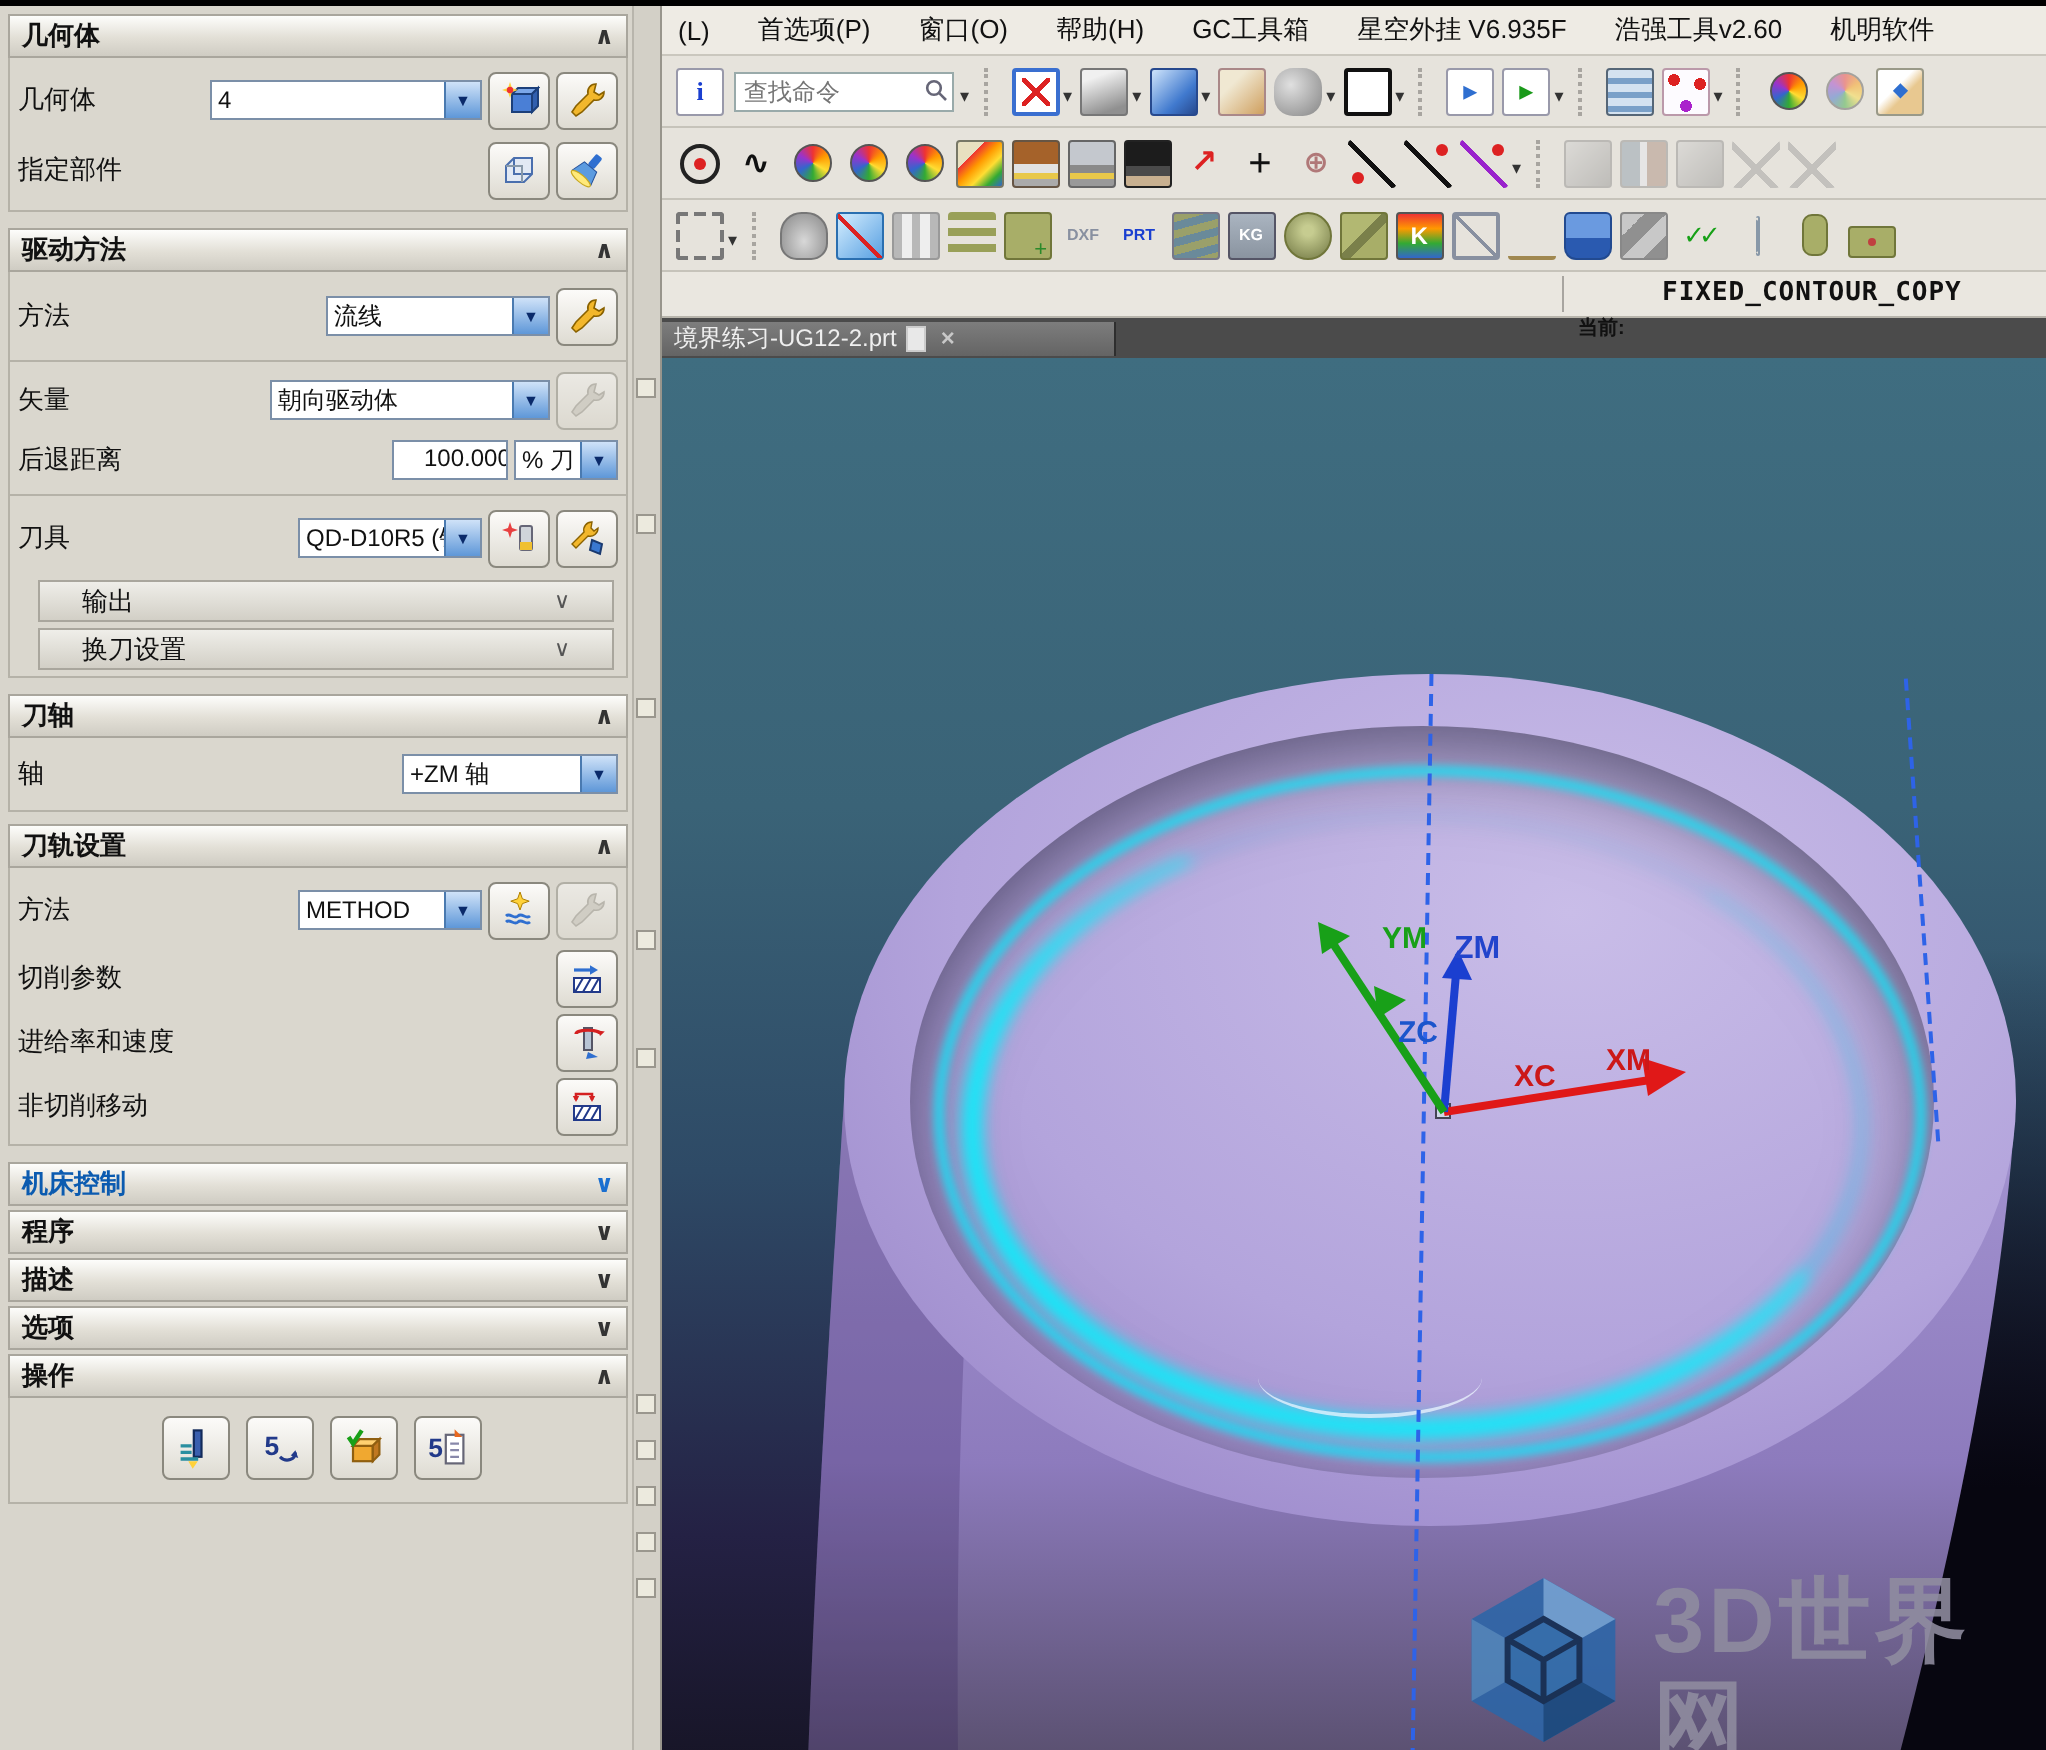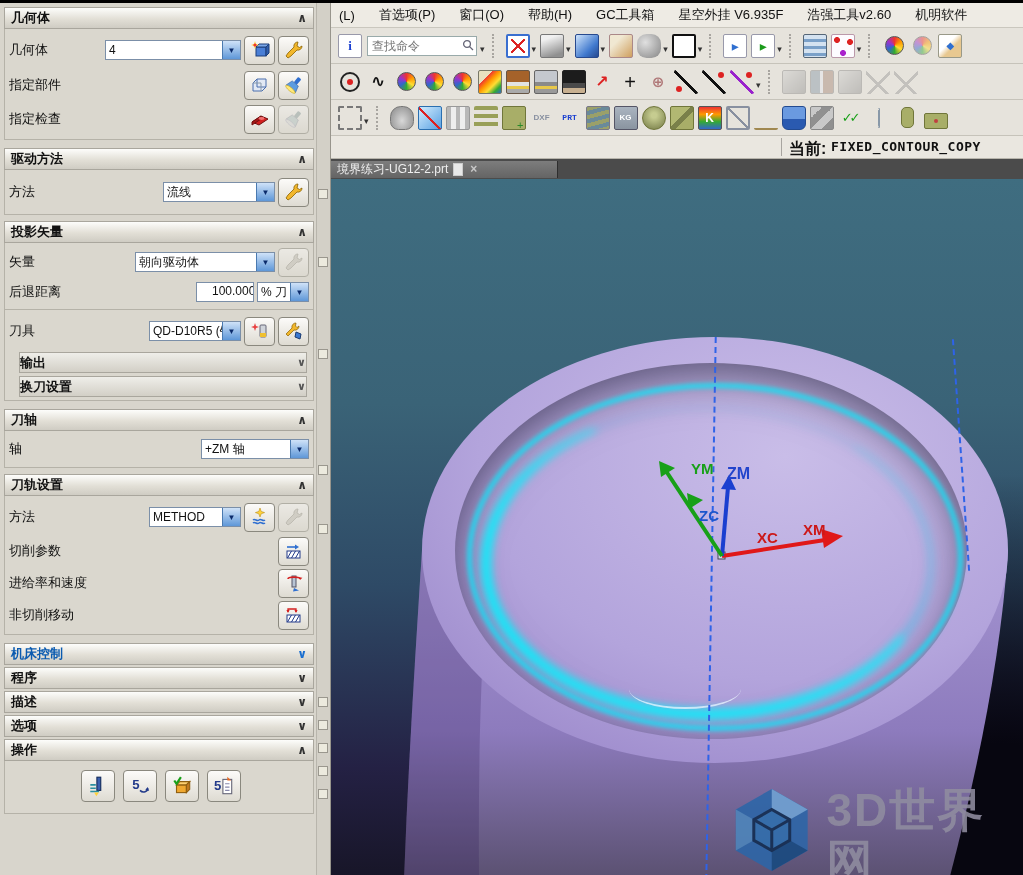--- a/index.html
+++ b/index.html
@@ -31,21 +31,21 @@
   .combo .cbtn{width:17px;height:100%;background:linear-gradient(180deg,#cfe2f8,#5e97d8);
                border-left:1px solid #4a7ab0;display:flex;align-items:center;justify-content:center;}
   .combo .cbtn::before{content:"▼";font-size:8px;color:#0a2a6a;}
   .field{height:20px;background:#fff;border:1px solid #7b8fa8;box-sizing:border-box;
          padding:1px 15px;font-size:12px;white-space:nowrap;overflow:hidden;}
   .ibtn{width:29px;height:27px;margin-left:3px;border:1px solid #8a887e;border-radius:4px;
         background:linear-gradient(180deg,#fcfbf9,#dedbd2);display:flex;align-items:center;justify-content:center;}
   .ibtn.dis{opacity:.5;}
   .subhdr{height:19px;margin:3px 2px 0 10px;border:1px solid #a9a69d;
           background:linear-gradient(180deg,#efeee9,#d2cfc6);display:flex;align-items:center;
-          padding:0 0;font-weight:bold;gap:27px;}
+          padding:0 21px;font-weight:normal;gap:27px;}
   .subhdr .chev{margin-left:auto;color:#555;font-size:11px;}
   .actions-row{display:flex;justify-content:center;gap:5px;padding:6px 0 8px;}
 
   
   .right{position:absolute;left:331px;top:3px;right:0;height:872px;}
   .menubar{height:24px;background:#eeebe4;border-bottom:1px solid #cac7be;display:flex;align-items:center;gap:24px;padding:0 8px;}
   .menu-item{white-space:nowrap;}
   .tbrow{height:35px;background:#e6e3dc;border-bottom:1px solid #c6c3ba;display:flex;align-items:center;padding:0 5px;overflow:hidden;}
   .tb-sep{width:5px;height:24px;border-left:2px dotted #a8a5a0;margin:0 5px;}
   .tb-icon{position:relative;width:24px;height:24px;margin:0 2px;display:flex;align-items:center;justify-content:center;
@@ -103,42 +103,42 @@
   .k-dashed{border:2px dashed #787878;}
   .k-graymouse{background:radial-gradient(ellipse at 50% 62%,#d8d8d8,#888);border-radius:45% 45% 35% 35%;border:1px solid #777;}
   .k-secbox{background:linear-gradient(135deg,#c2e2fa 15%,#58a0e2);border:1px solid #2a6fb0;}
   .k-secbox::before{content:"";position:absolute;inset:0;
     background:linear-gradient(45deg,transparent 45%,#d22 45% 52%,transparent 52%);}
   .k-grayplanes{background:repeating-linear-gradient(90deg,#b8b8b8 0 4px,#eee 4px 9px);border:1px solid #999;}
   .k-olive-s{background:repeating-linear-gradient(180deg,#99a058 0 4px,transparent 4px 8px);}
   .k-olive-sq{background:#a8ae68;border:1px solid #70763a;}
   .k-olive-sq::after{content:"+";position:absolute;right:1px;bottom:-2px;color:#2a8a2a;font-size:11px;}
   .k-dxf .g{color:#8890a0;}
-  .k-prt .g{color:#1a3fd0;font-family:Liberation Mono, monospace;}
+  .k-prt .g{color:#1a3fd0;}
   .k-olivelayers{background:repeating-linear-gradient(165deg,#9aa06a 0 4px,#6a8a9a 4px 8px);border:1px solid #778;}
   .k-kg{background:linear-gradient(#aab4c0,#8a94a0);border:1px solid #556;}
   .k-kg .g{color:#fff;}
   .k-olivecyl{background:radial-gradient(circle at 50% 38%,#c6cc90 15%,#8a905a 75%);border-radius:50%;border:1px solid #70763a;}
   .k-olivestep{background:linear-gradient(135deg,#b2b872 0 45%,#7a804a 45% 60%,#a8ae68 60%);border:1px solid #70763a;}
   .k-rainbowk{background:linear-gradient(180deg,#e33,#f90,#3a3,#36c);border:1px solid #555;}
   .k-rainbowk .g{color:#fff;font-size:12px;}
   .k-wirebox{border:2px solid #8890a0;background:linear-gradient(45deg,transparent 47%,#8890a0 47% 53%,transparent 53%);}
   .k-protractor{background:conic-gradient(from 180deg at 0% 100%,#dcccA0 0 90deg,transparent 90deg);border-bottom:2px solid #a08850;}
   .k-blueprint{background:linear-gradient(180deg,#6a9ae0 0 55%,#2a5ab0 55%);border-radius:3px 3px 6px 6px;border:1px solid #224a90;}
   .k-stairs{background:linear-gradient(135deg,#c8c8c8 25%,#909090 25% 50%,#c8c8c8 50% 75%,#909090 75%);border:1px solid #888;}
   .k-checks .g{color:#17a017;font-size:13px;letter-spacing:-3px;}
   .k-pin{border-left:2px dashed #8898a8;width:2px;height:20px;margin:2px 14px;}
   .k-capsule::before{content:"";width:11px;height:19px;background:#a8ae68;border:1px solid #70763a;border-radius:5px;}
   .k-oliverect{background:#a8ae68;border:1px solid #70763a;height:16px;margin-top:6px;}
   .k-oliverect::after{content:"";width:4px;height:4px;border-radius:50%;background:#c04040;}
 
   
   .currentbar{position:relative;height:22px;background:#eae7e0;border-bottom:1px solid #b8b5ac;}
   .currentbar .vdiv{position:absolute;left:450px;top:2px;bottom:2px;width:1px;background:#a8a5a0;}
-  .cur-label{position:absolute;left:458px;top:3px;font-weight:bold;font-size:16px;}
+  .cur-label{position:absolute;left:458px;top:21px;font-weight:bold;font-size:10px;}
   .cur-value{position:absolute;left:500px;top:3px;font-weight:bold;font-size:13px;font-family:"DejaVu Sans Mono",monospace;letter-spacing:0.5px;}
   .tabbar{height:20px;background:#4b4b4b;display:flex;align-items:center;}
   .tab{width:214px;background:linear-gradient(#7d7d7d,#646464);color:#efefef;font-size:12px;
        display:flex;align-items:center;gap:5px;padding:0 6px;border-right:1px solid #2e2e2e;white-space:nowrap;overflow:hidden;}
   .tab .ticon{width:8px;height:11px;border:1px solid #ccc;background:#e8e8e8;flex:none;}
   .tab .tclose{color:#c8c8c8;font-size:12px;font-weight:bold;margin-left:2px;}
 
   
   .viewport{position:relative;height:701px;overflow:hidden;
     background:
@@ -217,40 +217,20 @@
         <div class="ibtn">
           <svg width="20" height="20" viewBox="0 0 20 20">
               <g transform="rotate(40 10 10)">
                 <rect x="8" y="1" width="4" height="7" rx="1" fill="#2f6fd0"></rect>
                 <path d="M6 8h8l2 7H4z" fill="#5b9be0" stroke="#24509a" stroke-width=".5"></path>
                 <ellipse cx="10" cy="15.6" rx="6" ry="1.8" fill="#ffe97a" stroke="#c8a820" stroke-width=".6"></ellipse>
               </g>
             </svg>
         </div>
       </div>
-      <div class="frow" style="height:34px">
-        <span class="lbl">指定检查</span>
-        <span class="sp"></span>
-        <div class="ibtn">
-          <svg width="20" height="20" viewBox="0 0 20 20">
-              <path d="M2 13l9-6 7 3-9 6z" fill="#d42020" stroke="#701010"></path>
-              <path d="M2 13l9-6v3l-9 6z" fill="#a81818" stroke="#701010"></path>
-              <ellipse cx="11.5" cy="9.5" rx="3" ry="1.4" fill="#f07070"></ellipse>
-            </svg>
-        </div>
-        <div class="ibtn dis">
-          <svg width="20" height="20" viewBox="0 0 20 20">
-              <g transform="rotate(40 10 10)">
-                <rect x="8" y="1" width="4" height="7" rx="1" fill="#9aa"></rect>
-                <path d="M6 8h8l2 7H4z" fill="#bcc" stroke="#889" stroke-width=".5"></path>
-                <ellipse cx="10" cy="15.6" rx="6" ry="1.8" fill="#ddd" stroke="#aab" stroke-width=".6"></ellipse>
-              </g>
-            </svg>
-        </div>
-      </div>
     </div>
 
     <div class="sec-h" style="margin-top:8px">
       <span>驱动方法</span>
       <i class="chev up"></i>
     </div>
     <div class="group">
       <div class="frow" style="height:38px">
         <span class="lbl">方法</span>
         <span class="sp"></span>
@@ -259,24 +239,20 @@
           <span class="cbtn"></span>
         </div>
         <div class="ibtn">
           <svg width="20" height="20" viewBox="0 0 20 20">
               <path d="M14 2a4 4 0 0 0-4 5L4 13l-2 3 2 2 3-2 6-6a4 4 0 0 0 5-4l-2.5 1.5L13 6z" fill="#f2b72c" stroke="#8a6200" stroke-width="0.8"></path>
             </svg>
         </div>
       </div>
     </div>
 
-    <div class="sec-h" style="margin-top:6px">
-      <span>投影矢量</span>
-      <i class="chev up"></i>
-    </div>
     <div class="group">
       <div class="frow" style="height:32px">
         <span class="lbl">矢量</span>
         <span class="sp"></span>
         <div class="combo" style="width:140px">
           <span class="ctext">朝向驱动体</span>
           <span class="cbtn"></span>
         </div>
         <div class="ibtn dis">
           <svg width="20" height="20" viewBox="0 0 20 20">

